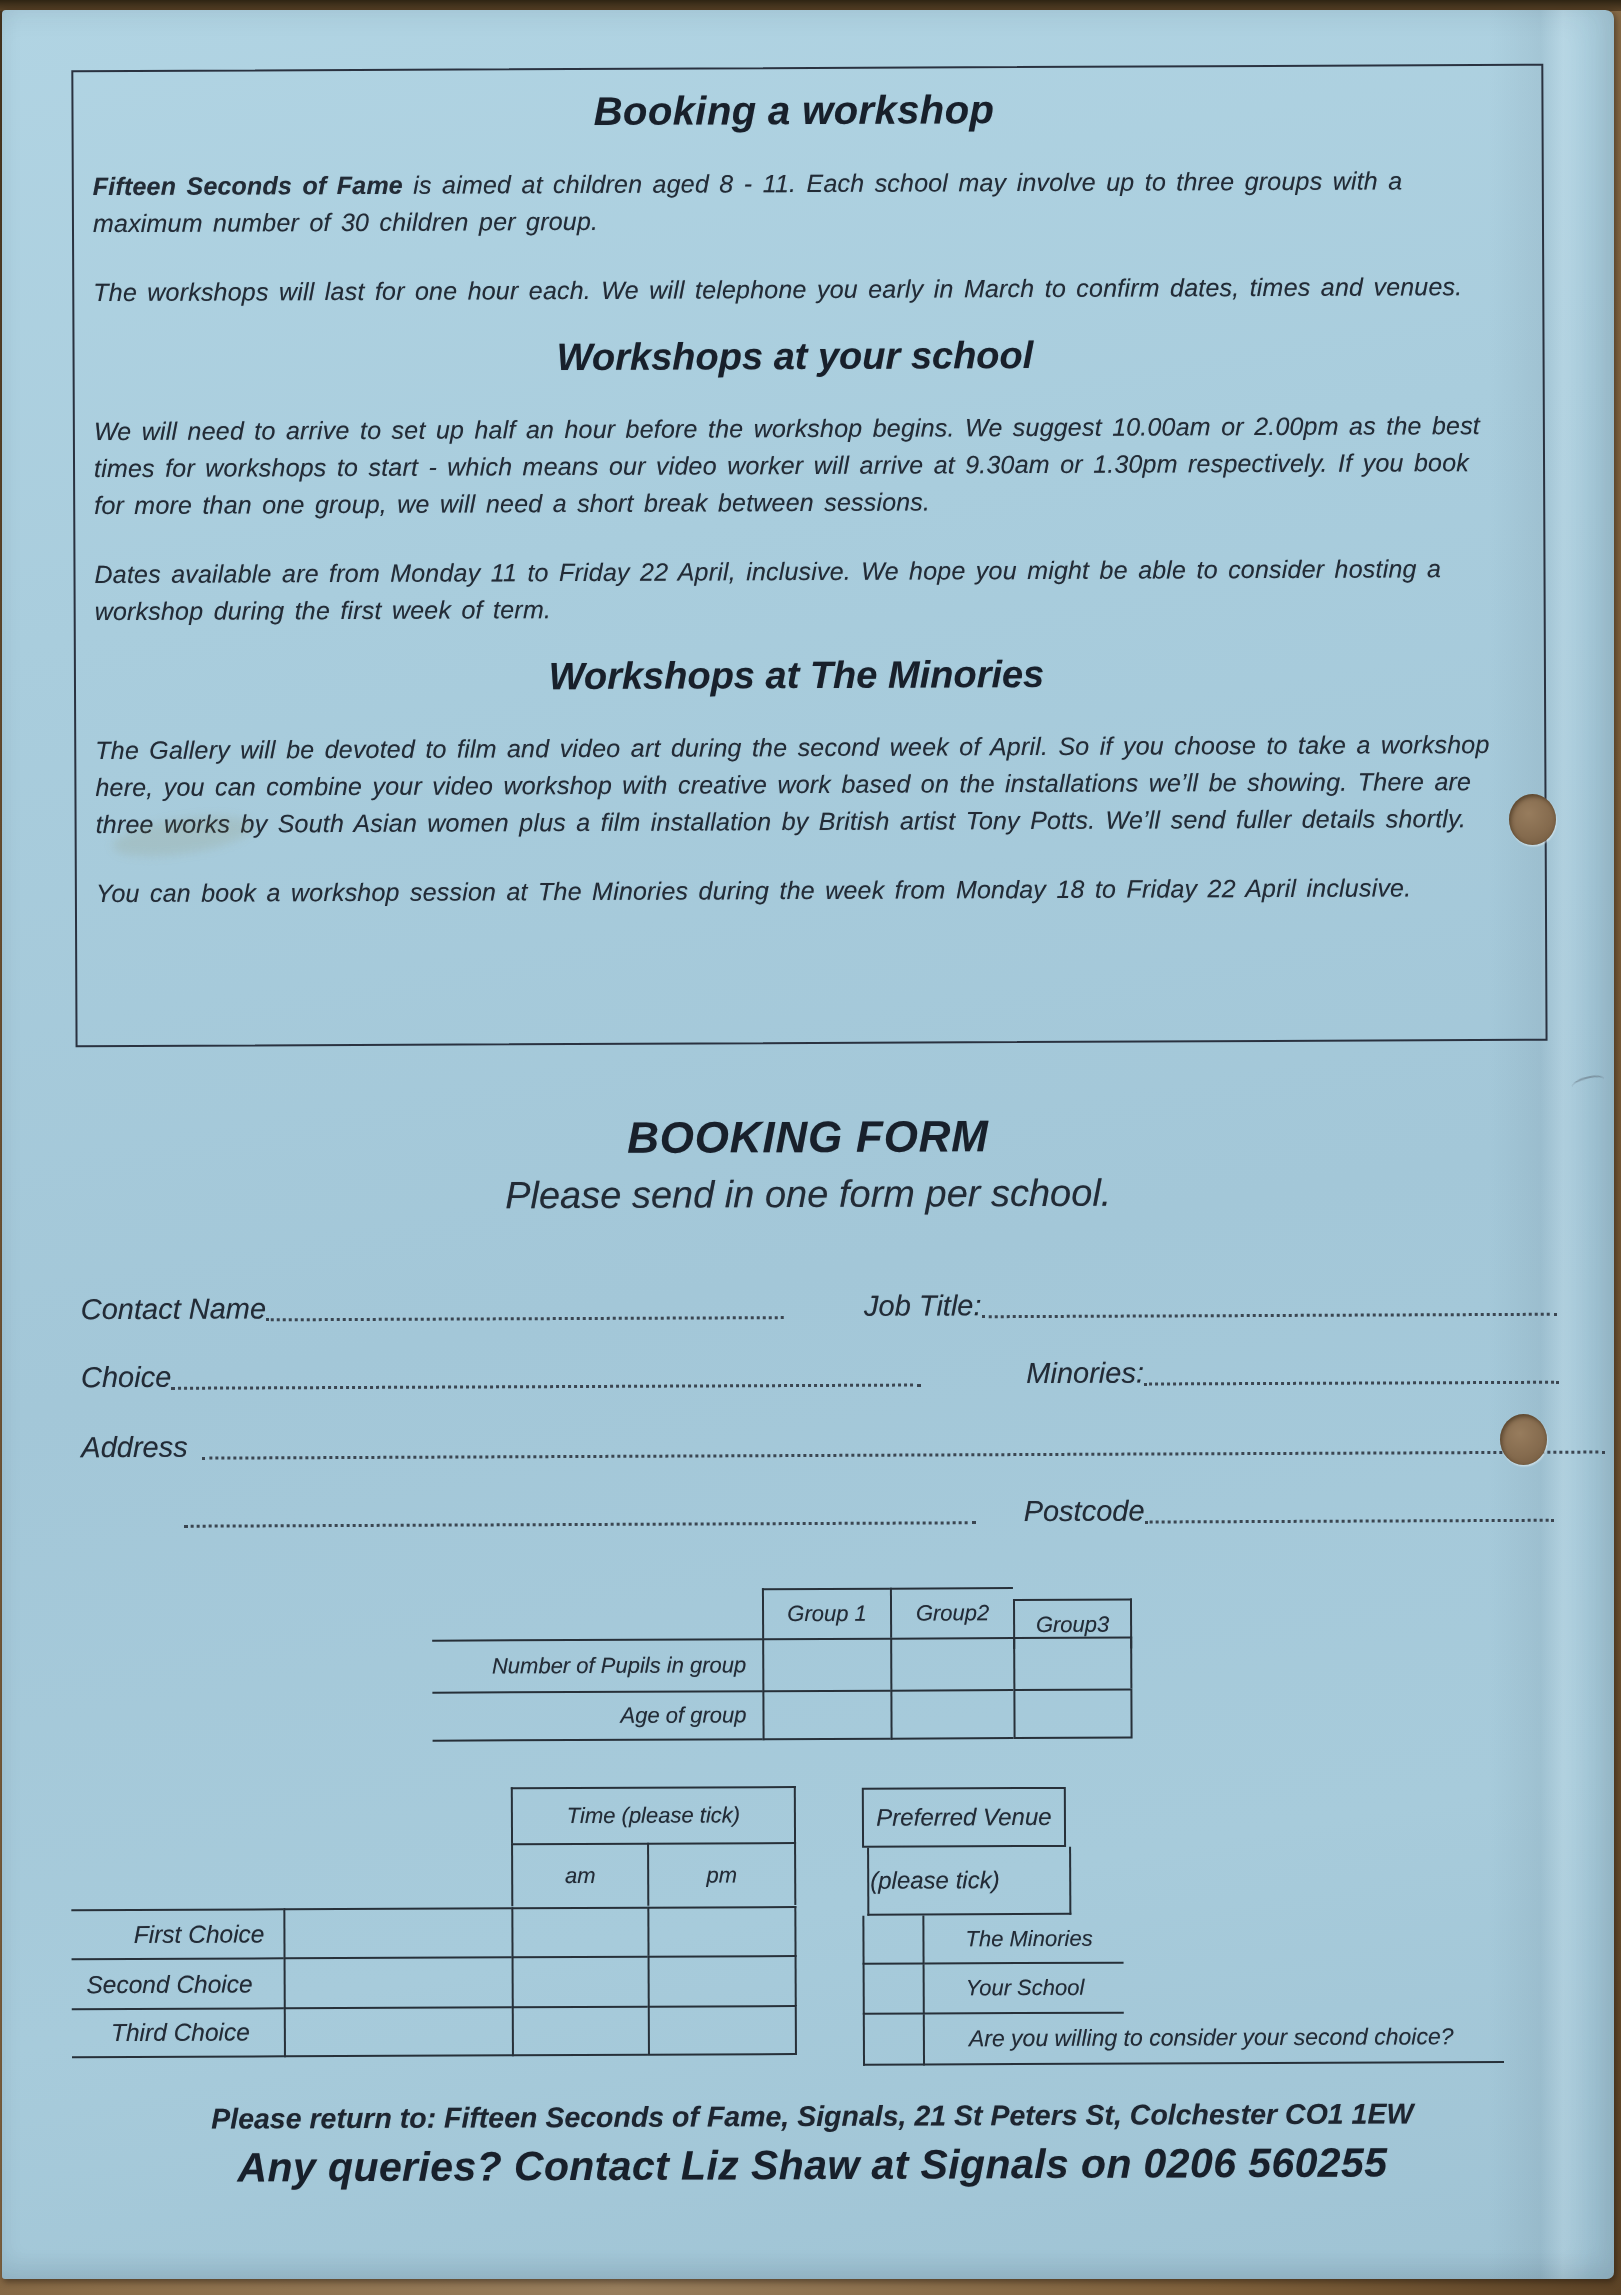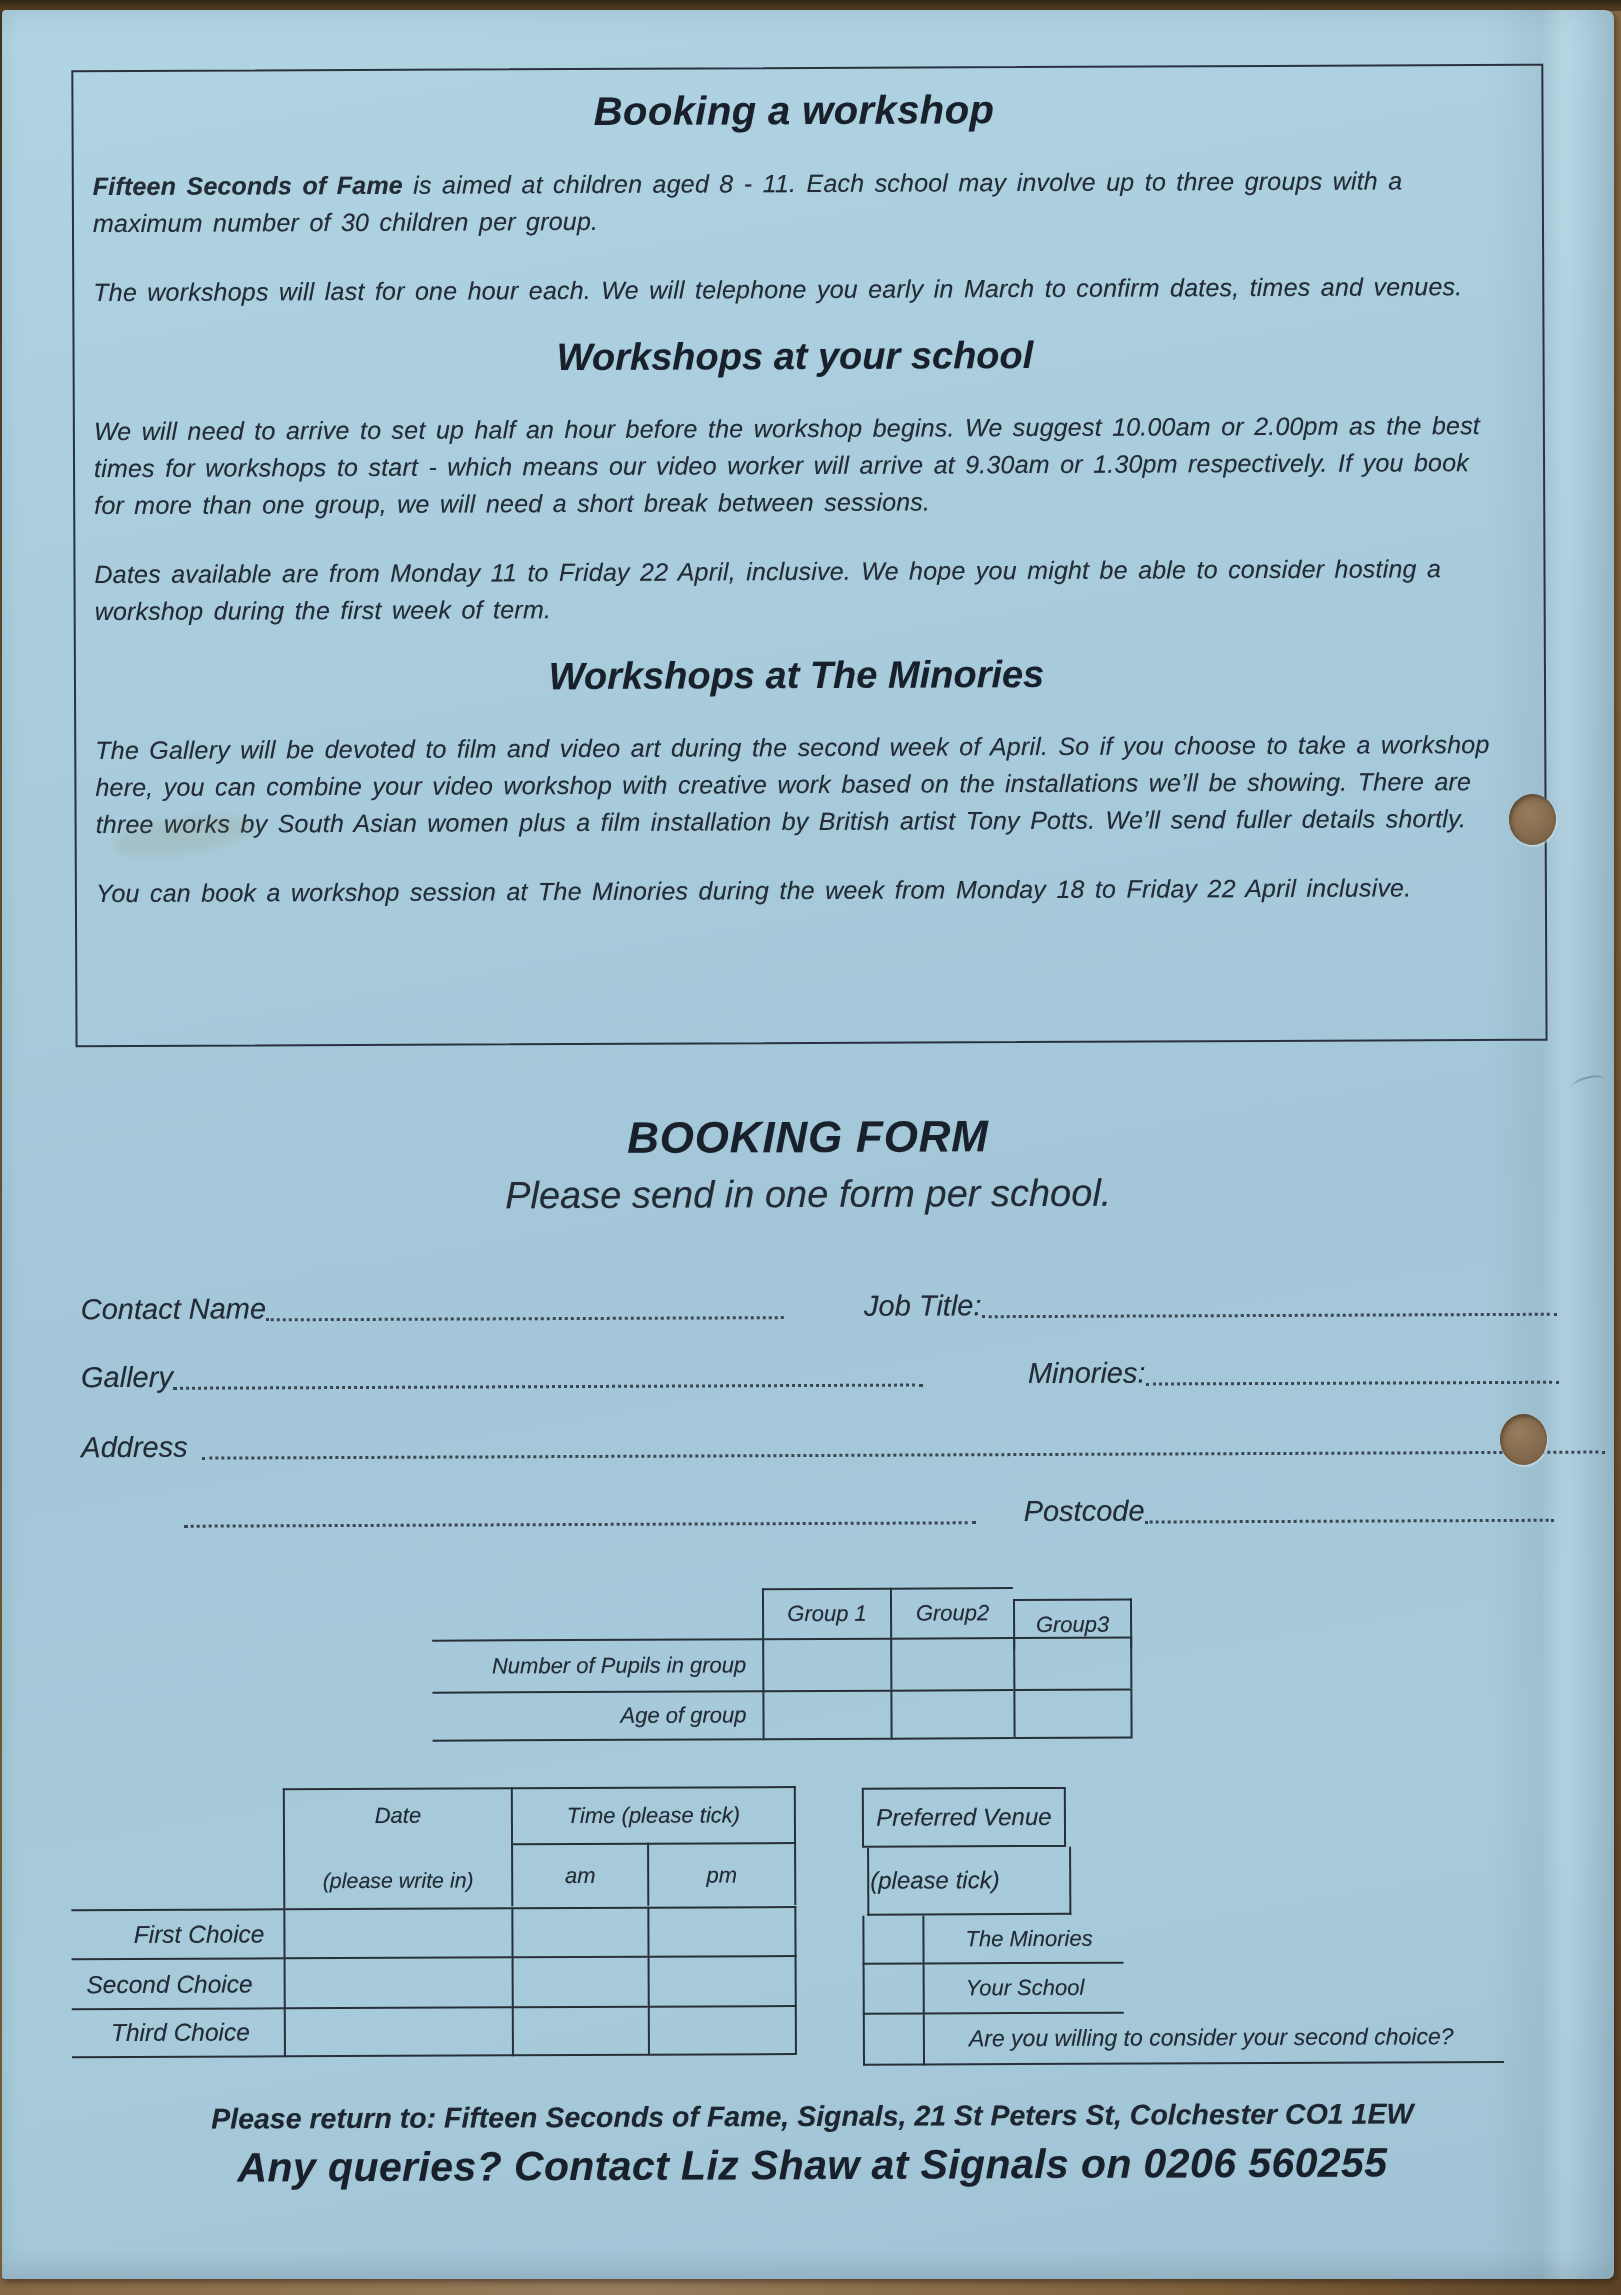--- a/index.html
+++ b/index.html
@@ -81,21 +81,21 @@
 
       <div class="frow" style="top:1273px;right:58px;">
         <span class="flabel">Contact Name</span>
         <span class="leader" style="width:518px"></span>
         <span class="fgap" style="width:68px"></span>
         <span class="flabel">Job Title:</span>
         <span class="leader grow"></span>
       </div>
 
       <div class="frow" style="top:1341px;right:56px;">
-        <span class="flabel">Gallery</span>
+        <span class="flabel">Choice</span>
         <span class="leader" style="width:750px"></span>
         <span class="fgap" style="width:93px"></span>
         <span class="flabel">Minories:</span>
         <span class="leader grow"></span>
       </div>
 
       <div class="frow" style="top:1411px;right:10.3px;">
         <span class="flabel">Address</span>
         <span class="fgap" style="width:14.2px"></span>
         <span class="leader grow"></span>
@@ -117,24 +117,20 @@
         <div class="cell bt bl" style="left:330px;top:50px;width:128px;height:52px;"></div>
         <div class="cell bt bl" style="left:458px;top:50px;width:123px;height:52px;"></div>
         <div class="cell bt bl br" style="left:581px;top:50px;width:119px;height:52px;"></div>
         <div class="cell rgt bt bb" style="left:0;top:102px;width:330px;height:50px;padding-right:16px;">Age of group</div>
         <div class="cell bt bl bb" style="left:330px;top:102px;width:128px;height:50px;"></div>
         <div class="cell bt bl bb" style="left:458px;top:102px;width:123px;height:50px;"></div>
         <div class="cell bt bl br bb" style="left:581px;top:102px;width:119px;height:50px;"></div>
       </div>
 
       <div style="position:absolute;left:66px;top:1776px;width:725px;height:269px;">
-        <div class="cell bt bl" style="left:212px;top:0;width:228px;height:120px;flex-direction:column;justify-content:space-between;padding:12.7px 0 14.2px;align-items:center;">
-          <span>Date</span>
-          <span style="font-size:21.4px">(please write in)</span>
-        </div>
         <div class="cell ctr bt bl br" style="left:440px;top:0;width:285px;height:56px;">Time (please tick)</div>
         <div class="cell ctr bt bl" style="left:440px;top:56px;width:136px;height:63px;">am</div>
         <div class="cell ctr bt bl br" style="left:576px;top:56px;width:149px;height:63px;">pm</div>
 
         <div class="cell rgt bt" style="left:0;top:120px;width:212px;height:49px;padding-right:19px;font-size:24.5px;">First Choice</div>
         <div class="cell bt bl" style="left:212px;top:120px;width:228px;height:49px;"></div>
         <div class="cell bt bl" style="left:440px;top:120px;width:136px;height:49px;"></div>
         <div class="cell bt bl br" style="left:576px;top:120px;width:149px;height:49px;"></div>
 
         <div class="cell rgt bt" style="left:0;top:169px;width:212px;height:51px;padding-right:31px;font-size:24.5px;">Second Choice</div>

